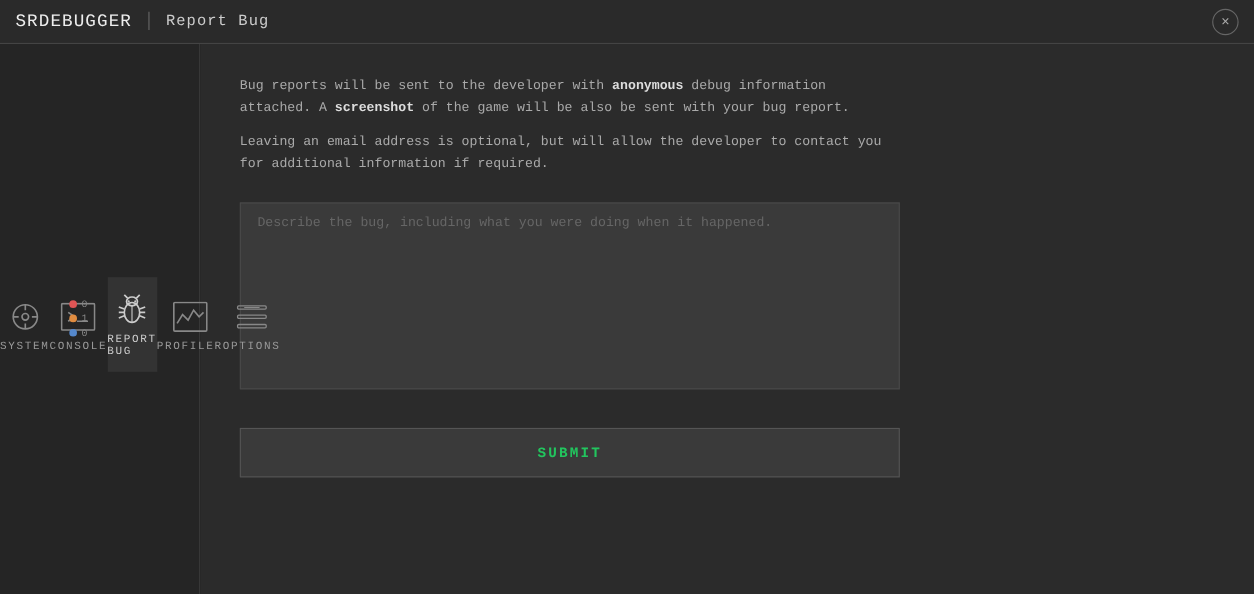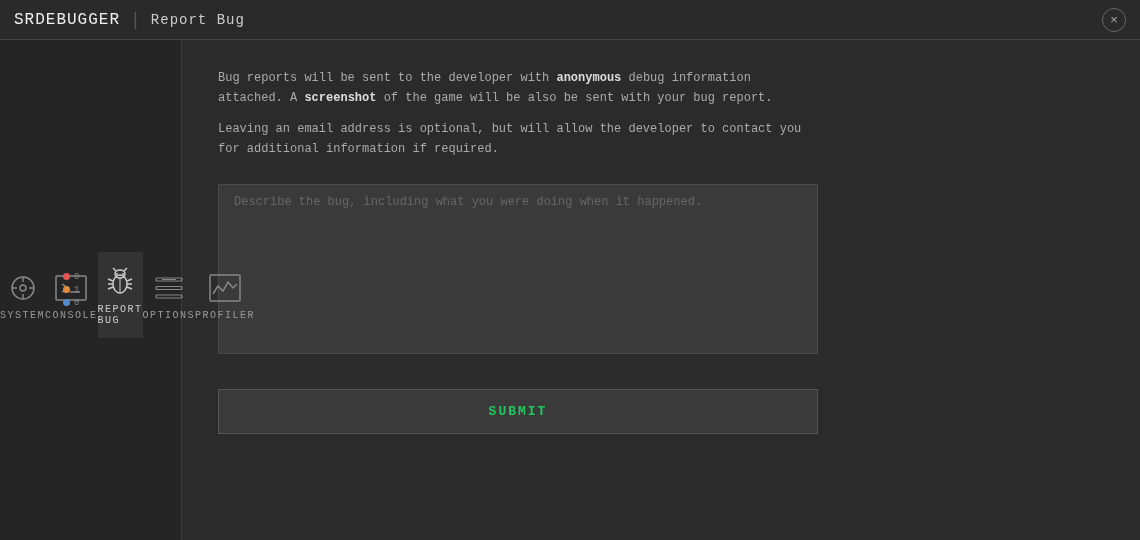--- a/index.html
+++ b/index.html
@@ -288,38 +288,38 @@
 
           <circle cx="14" cy="9" r="1" fill="#ccc"></circle>
           <circle cx="20" cy="9" r="1" fill="#ccc"></circle>
         </svg>
       </div>
       <span class="sidebar-label">REPORT BUG</span>
     </div>
 
     <div class="sidebar-item">
       <div class="sidebar-icon">
+        <svg width="32" height="28" viewBox="0 0 32 28" fill="none">
+          <rect x="1" y="1" width="30" height="26" rx="1" stroke="#888" stroke-width="1.5" fill="none"></rect>
+          <polyline points="4,20 9,12 14,17 19,8 24,14 28,10" stroke="#888" stroke-width="1.5" fill="none"></polyline>
+        </svg>
+      </div>
+      <span class="sidebar-label">PROFILER</span>
+    </div>
+
+    <div class="sidebar-item">
+      <div class="sidebar-icon">
         <svg width="30" height="26" viewBox="0 0 30 26" fill="none">
           <rect x="2" y="3" width="26" height="3" rx="1" stroke="#888" stroke-width="1.2" fill="none"></rect>
           <rect x="2" y="11.5" width="26" height="3" rx="1" stroke="#888" stroke-width="1.2" fill="none"></rect>
           <rect x="2" y="20" width="26" height="3" rx="1" stroke="#888" stroke-width="1.2" fill="none"></rect>
           <line x1="8" y1="4.5" x2="22" y2="4.5" stroke="#888" stroke-width="1"></line>
         </svg>
       </div>
       <span class="sidebar-label">OPTIONS</span>
-    </div>
-
-    <div class="sidebar-item">
-      <div class="sidebar-icon">
-        <svg width="32" height="28" viewBox="0 0 32 28" fill="none">
-          <rect x="1" y="1" width="30" height="26" rx="1" stroke="#888" stroke-width="1.5" fill="none"></rect>
-          <polyline points="4,20 9,12 14,17 19,8 24,14 28,10" stroke="#888" stroke-width="1.5" fill="none"></polyline>
-        </svg>
-      </div>
-      <span class="sidebar-label">PROFILER</span>
     </div>
 
     <div class="sidebar-bottom">
       <svg width="60" height="50" viewBox="0 0 60 50" fill="none">
 
         <ellipse cx="30" cy="10" rx="8" ry="9" fill="#555"></ellipse>
         <rect x="22" y="18" width="16" height="18" rx="2" fill="#555"></rect>
         <rect x="14" y="20" width="7" height="12" rx="2" fill="#555"></rect>
         <rect x="39" y="20" width="7" height="12" rx="2" fill="#555"></rect>
         <rect x="24" y="36" width="5" height="12" rx="2" fill="#555"></rect>

